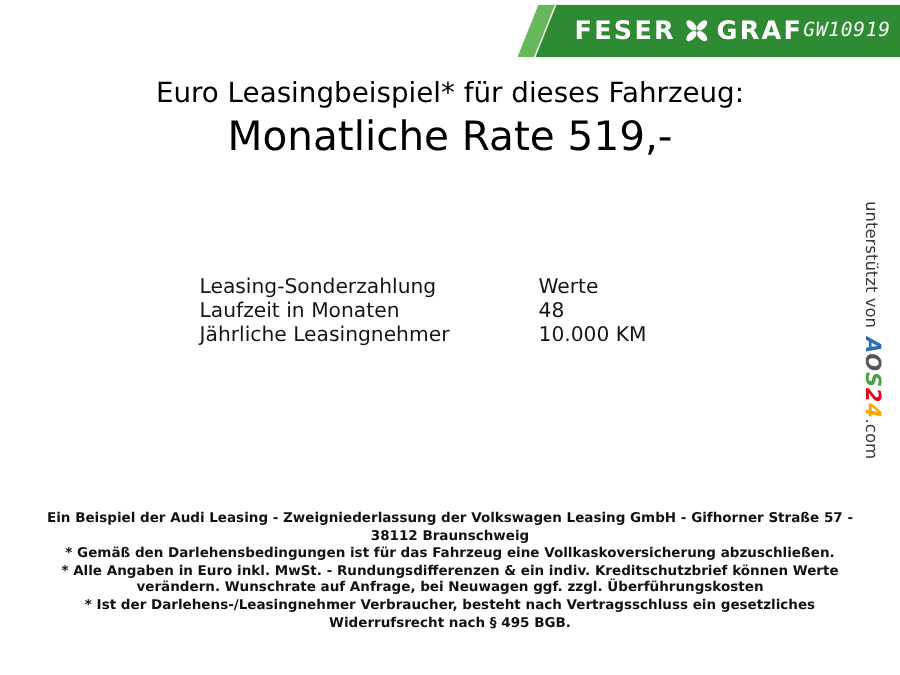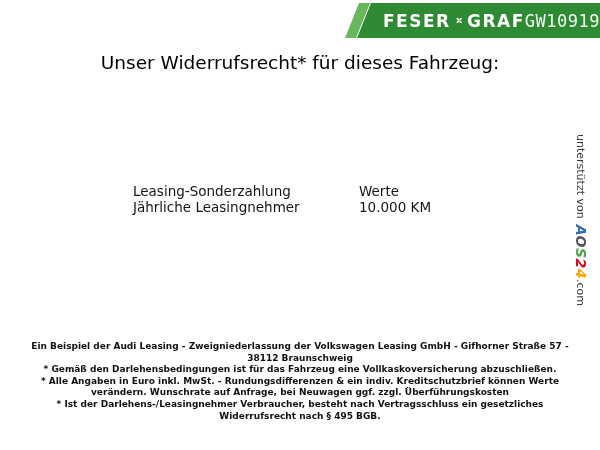--- a/index.html
+++ b/index.html
@@ -51,23 +51,24 @@
     letter-spacing: 1.5px;
   }
   .clover {
     width: 17px;
     height: 17px;
     margin: 0 5px;
     display: block;
   }
   .vehicle-id {
     font-family: "DejaVu Sans Mono", "Liberation Mono", monospace;
-    font-size: 17px;
+    font-size: 13px;
     letter-spacing: 0.5px;
     color: #f2faf2;
+    font-style: italic;
   }
 
   
   .title-block {
     position: absolute;
     top: 52px;
     left: 0;
     width: 600px;
     text-align: center;
     color: #000000;
@@ -143,27 +144,32 @@
           <ellipse cx="7" cy="17" rx="6" ry="3.3" transform="rotate(-45 7 17)"></ellipse>
           <ellipse cx="17" cy="17" rx="6" ry="3.3" transform="rotate(45 17 17)"></ellipse>
         </g>
       </svg>
       <span class="brand-word">GRAF</span>
       <span class="vehicle-id">GW10919</span>
     </div>
   </div>
 
   <div class="title-block">
-    <div class="title-line1">Unser Widerrufsrecht* für dieses Fahrzeug:</div>
+    <div class="title-line1">Euro Leasingbeispiel* für dieses Fahrzeug:</div>
+    <div class="title-line2">Monatliche Rate 519,-</div>
   </div>
 
   <div class="lease-table">
     <div class="lease-row">
       <span class="lease-label">Leasing-Sonderzahlung</span>
       <span class="lease-value">Werte</span>
+    </div>
+    <div class="lease-row">
+      <span class="lease-label">Laufzeit in Monaten</span>
+      <span class="lease-value">48</span>
     </div>
     <div class="lease-row">
       <span class="lease-label">Jährliche Leasingnehmer</span>
       <span class="lease-value">10.000 KM</span>
     </div>
   </div>
 
   <div class="sidebar-rot">
     <span>unterstützt von</span>
     <span class="aos-logo">

